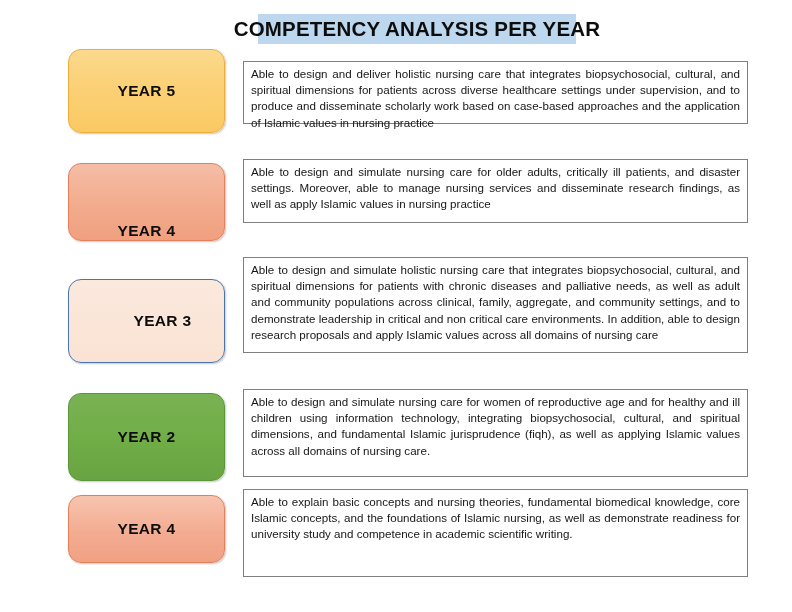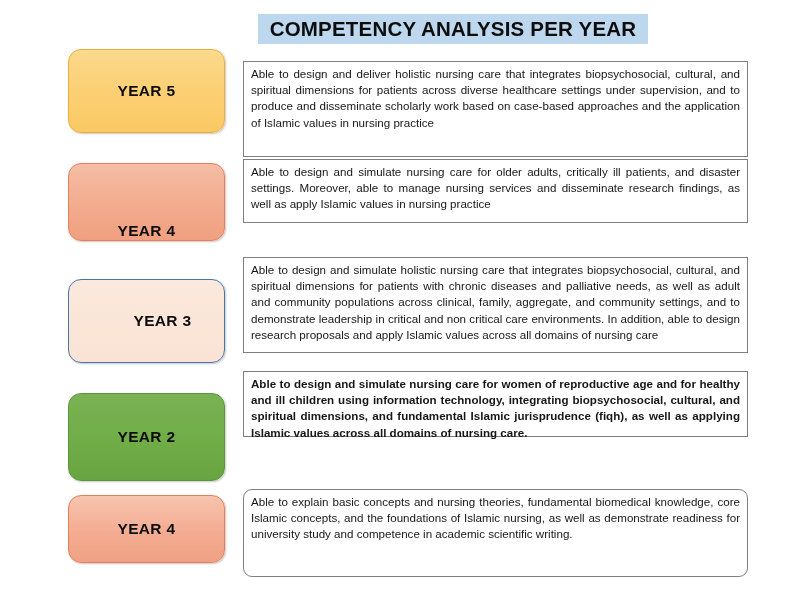--- a/index.html
+++ b/index.html
@@ -21,21 +21,21 @@
     width: 792px;
     height: 612px;
     background: #ffffff;
   }
 
   
   .title-band {
     position: absolute;
     left: 258px;
     top: 14px;
-    width: 390px;
+    width: 318px;
     height: 30px;
     background: #bdd7ee;
     display: flex;
     align-items: center;
     justify-content: center;
   }
   .title-text {
     font-family: "Liberation Sans", sans-serif;
     font-weight: bold;
     font-size: 20.5px;
@@ -122,21 +122,21 @@
 <div id="page">
 
   <div class="title-band">
     <span class="title-text">COMPETENCY ANALYSIS PER YEAR</span>
   </div>
 
   <div class="row">
     <div class="year-box yb-y5" style="top:49px; height:84px;">
       <span class="year-label">YEAR 5</span>
     </div>
-    <div class="desc-box" style="top:61px; height:96px;">
+    <div class="desc-box" style="top:61px; height:63px;">
       <p class="desc-text">Able to design and deliver holistic nursing care that integrates biopsychosocial, cultural, and spiritual dimensions for patients across diverse healthcare settings under supervision, and to produce and disseminate scholarly work based on case-based approaches and the application of Islamic values in nursing practice</p>
     </div>
   </div>
 
   <div class="row">
     <div class="year-box yb-y4" style="top:163px; height:78px;">
       <span class="year-label">YEAR 4</span>
     </div>
     <div class="desc-box" style="top:159px; height:64px;">
       <p class="desc-text">Able to design and simulate nursing care for older adults, critically ill patients, and disaster settings. Moreover, able to manage nursing services and disseminate research findings, as well as apply Islamic values in nursing practice</p>
@@ -149,27 +149,27 @@
     </div>
     <div class="desc-box" style="top:257px; height:96px;">
       <p class="desc-text">Able to design and simulate holistic nursing care that integrates biopsychosocial, cultural, and spiritual dimensions for patients with chronic diseases and palliative needs, as well as adult and community populations across clinical, family, aggregate, and community settings, and to demonstrate leadership in critical and non critical care environments. In addition, able to design research proposals and apply Islamic values across all domains of nursing care</p>
     </div>
   </div>
 
   <div class="row">
     <div class="year-box yb-y2" style="top:393px; height:88px;">
       <span class="year-label">YEAR 2</span>
     </div>
-    <div class="desc-box" style="top:371px; height:66px;font-weight:bold;">
+    <div class="desc-box" style="top:389px; height:88px;">
       <p class="desc-text">Able to design and simulate nursing care for women of reproductive age and for healthy and ill children using information technology, integrating biopsychosocial, cultural, and spiritual dimensions, and fundamental Islamic jurisprudence (fiqh), as well as applying Islamic values across all domains of nursing care.</p>
     </div>
   </div>
 
   <div class="row">
     <div class="year-box yb-y1" style="top:495px; height:68px;">
       <span class="year-label">YEAR 4</span>
     </div>
-    <div class="desc-box" style="top:489px; height:88px;border-radius:9px;">
+    <div class="desc-box" style="top:489px; height:88px;">
       <p class="desc-text">Able to explain basic concepts and nursing theories, fundamental biomedical knowledge, core Islamic concepts, and the foundations of Islamic nursing, as well as demonstrate readiness for university study and competence in academic scientific writing.</p>
     </div>
   </div>
 
 </div>
 
 </body></html>

